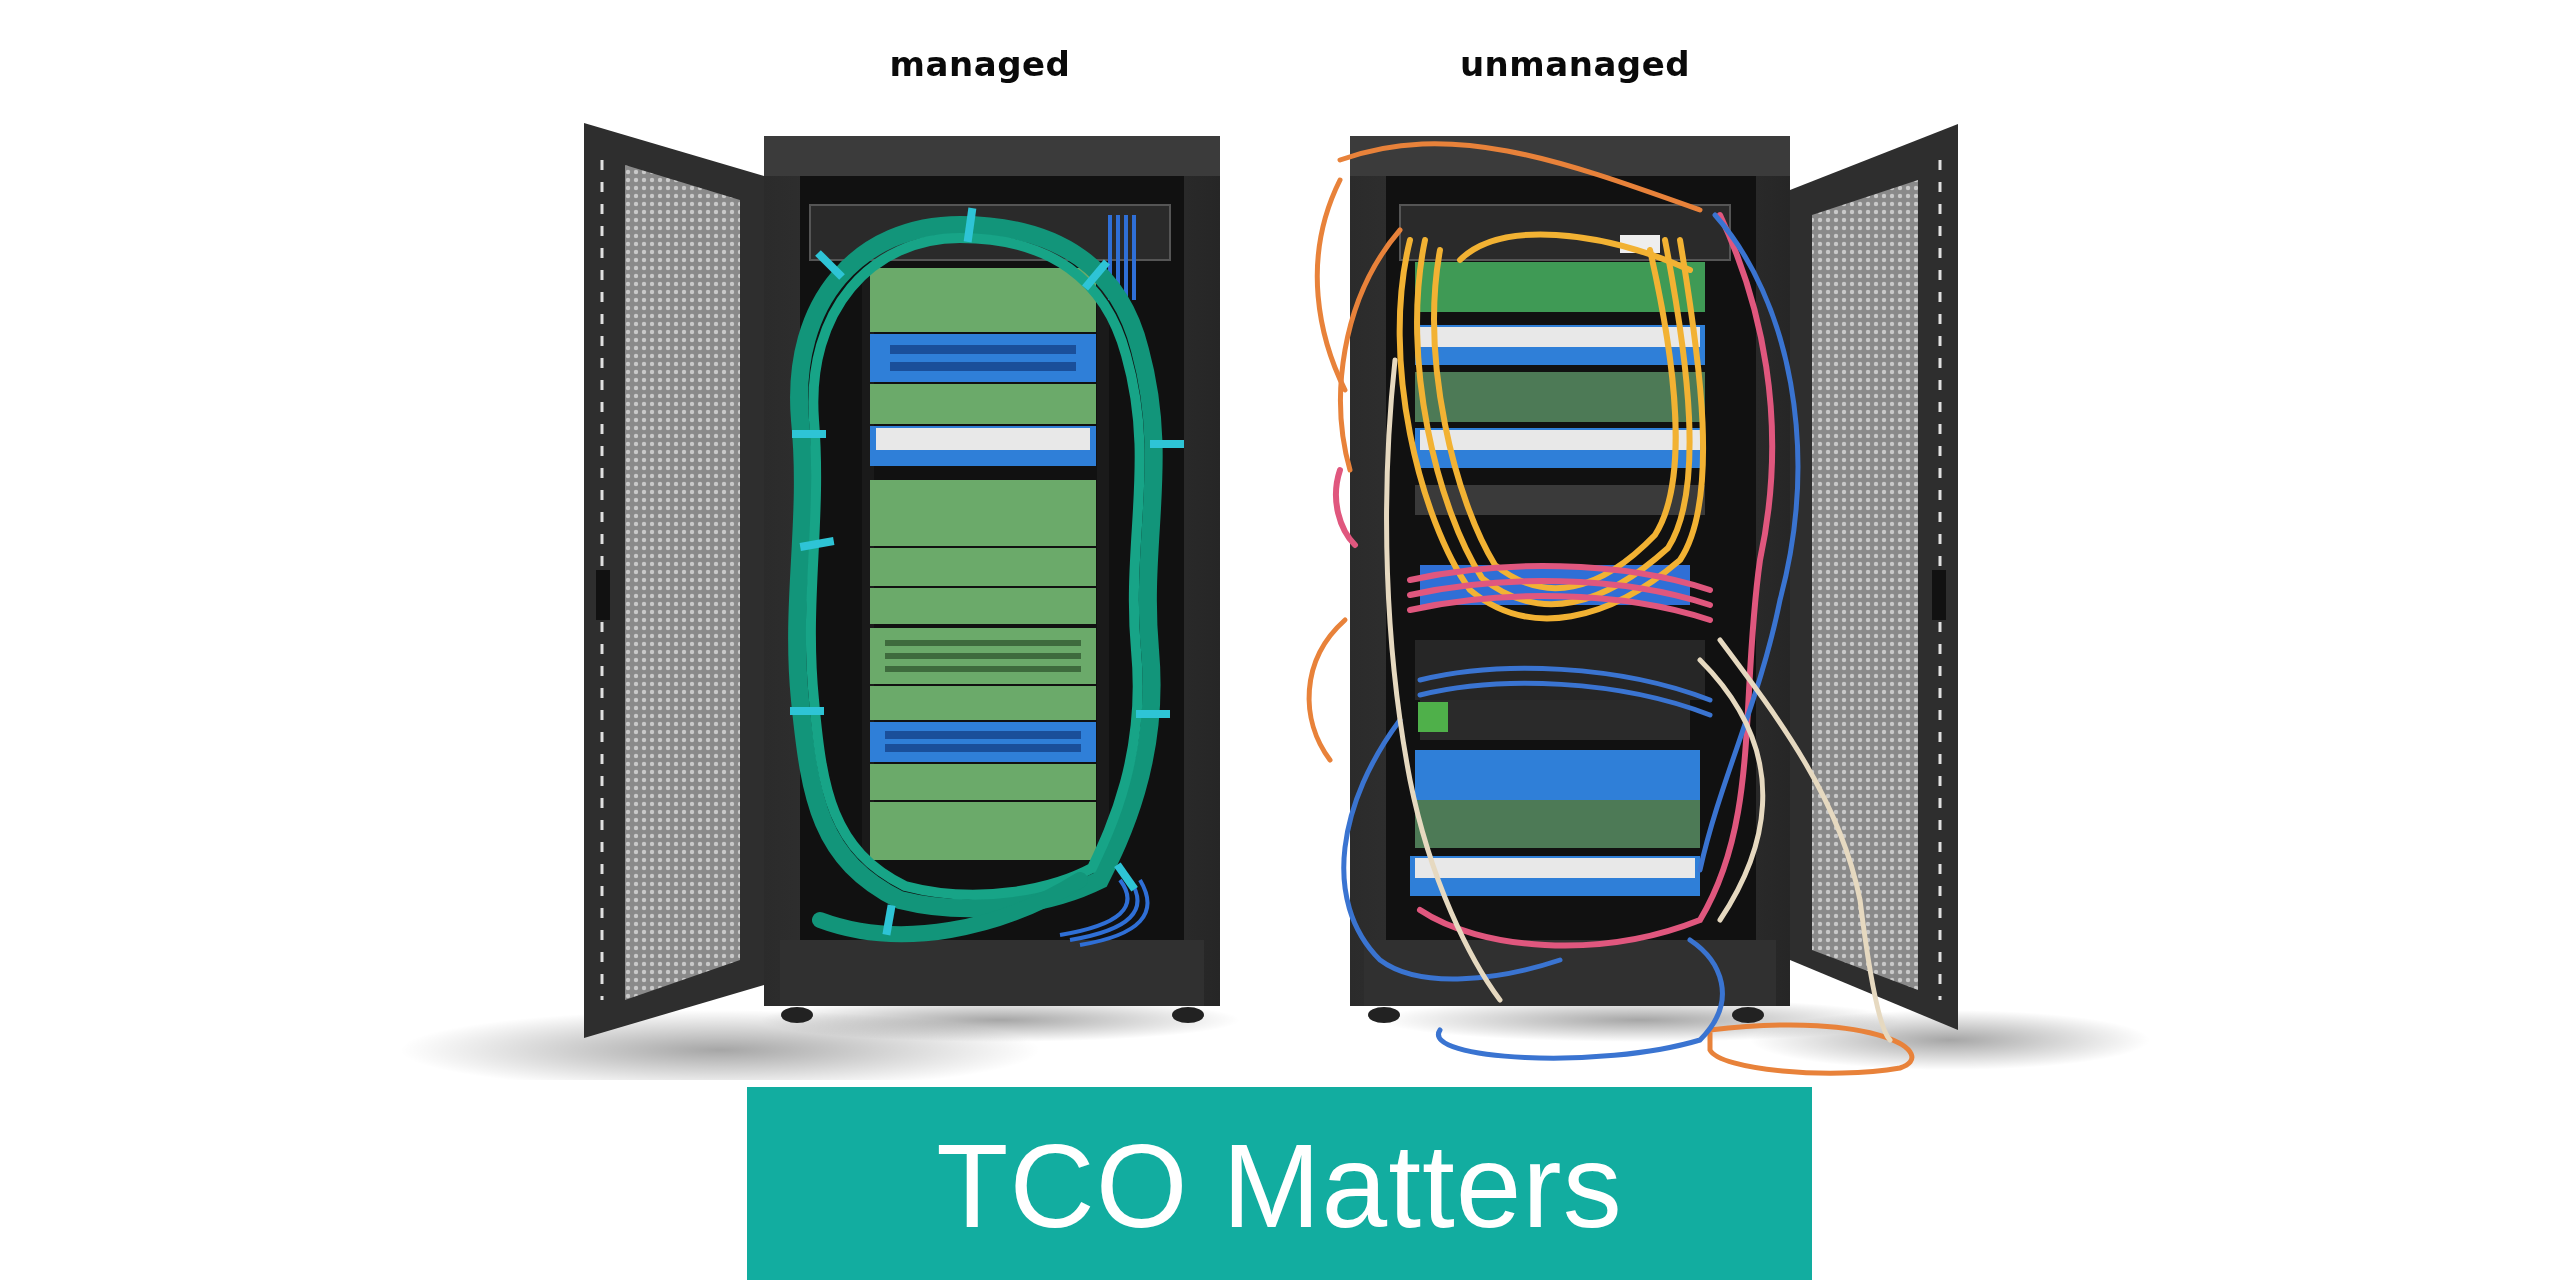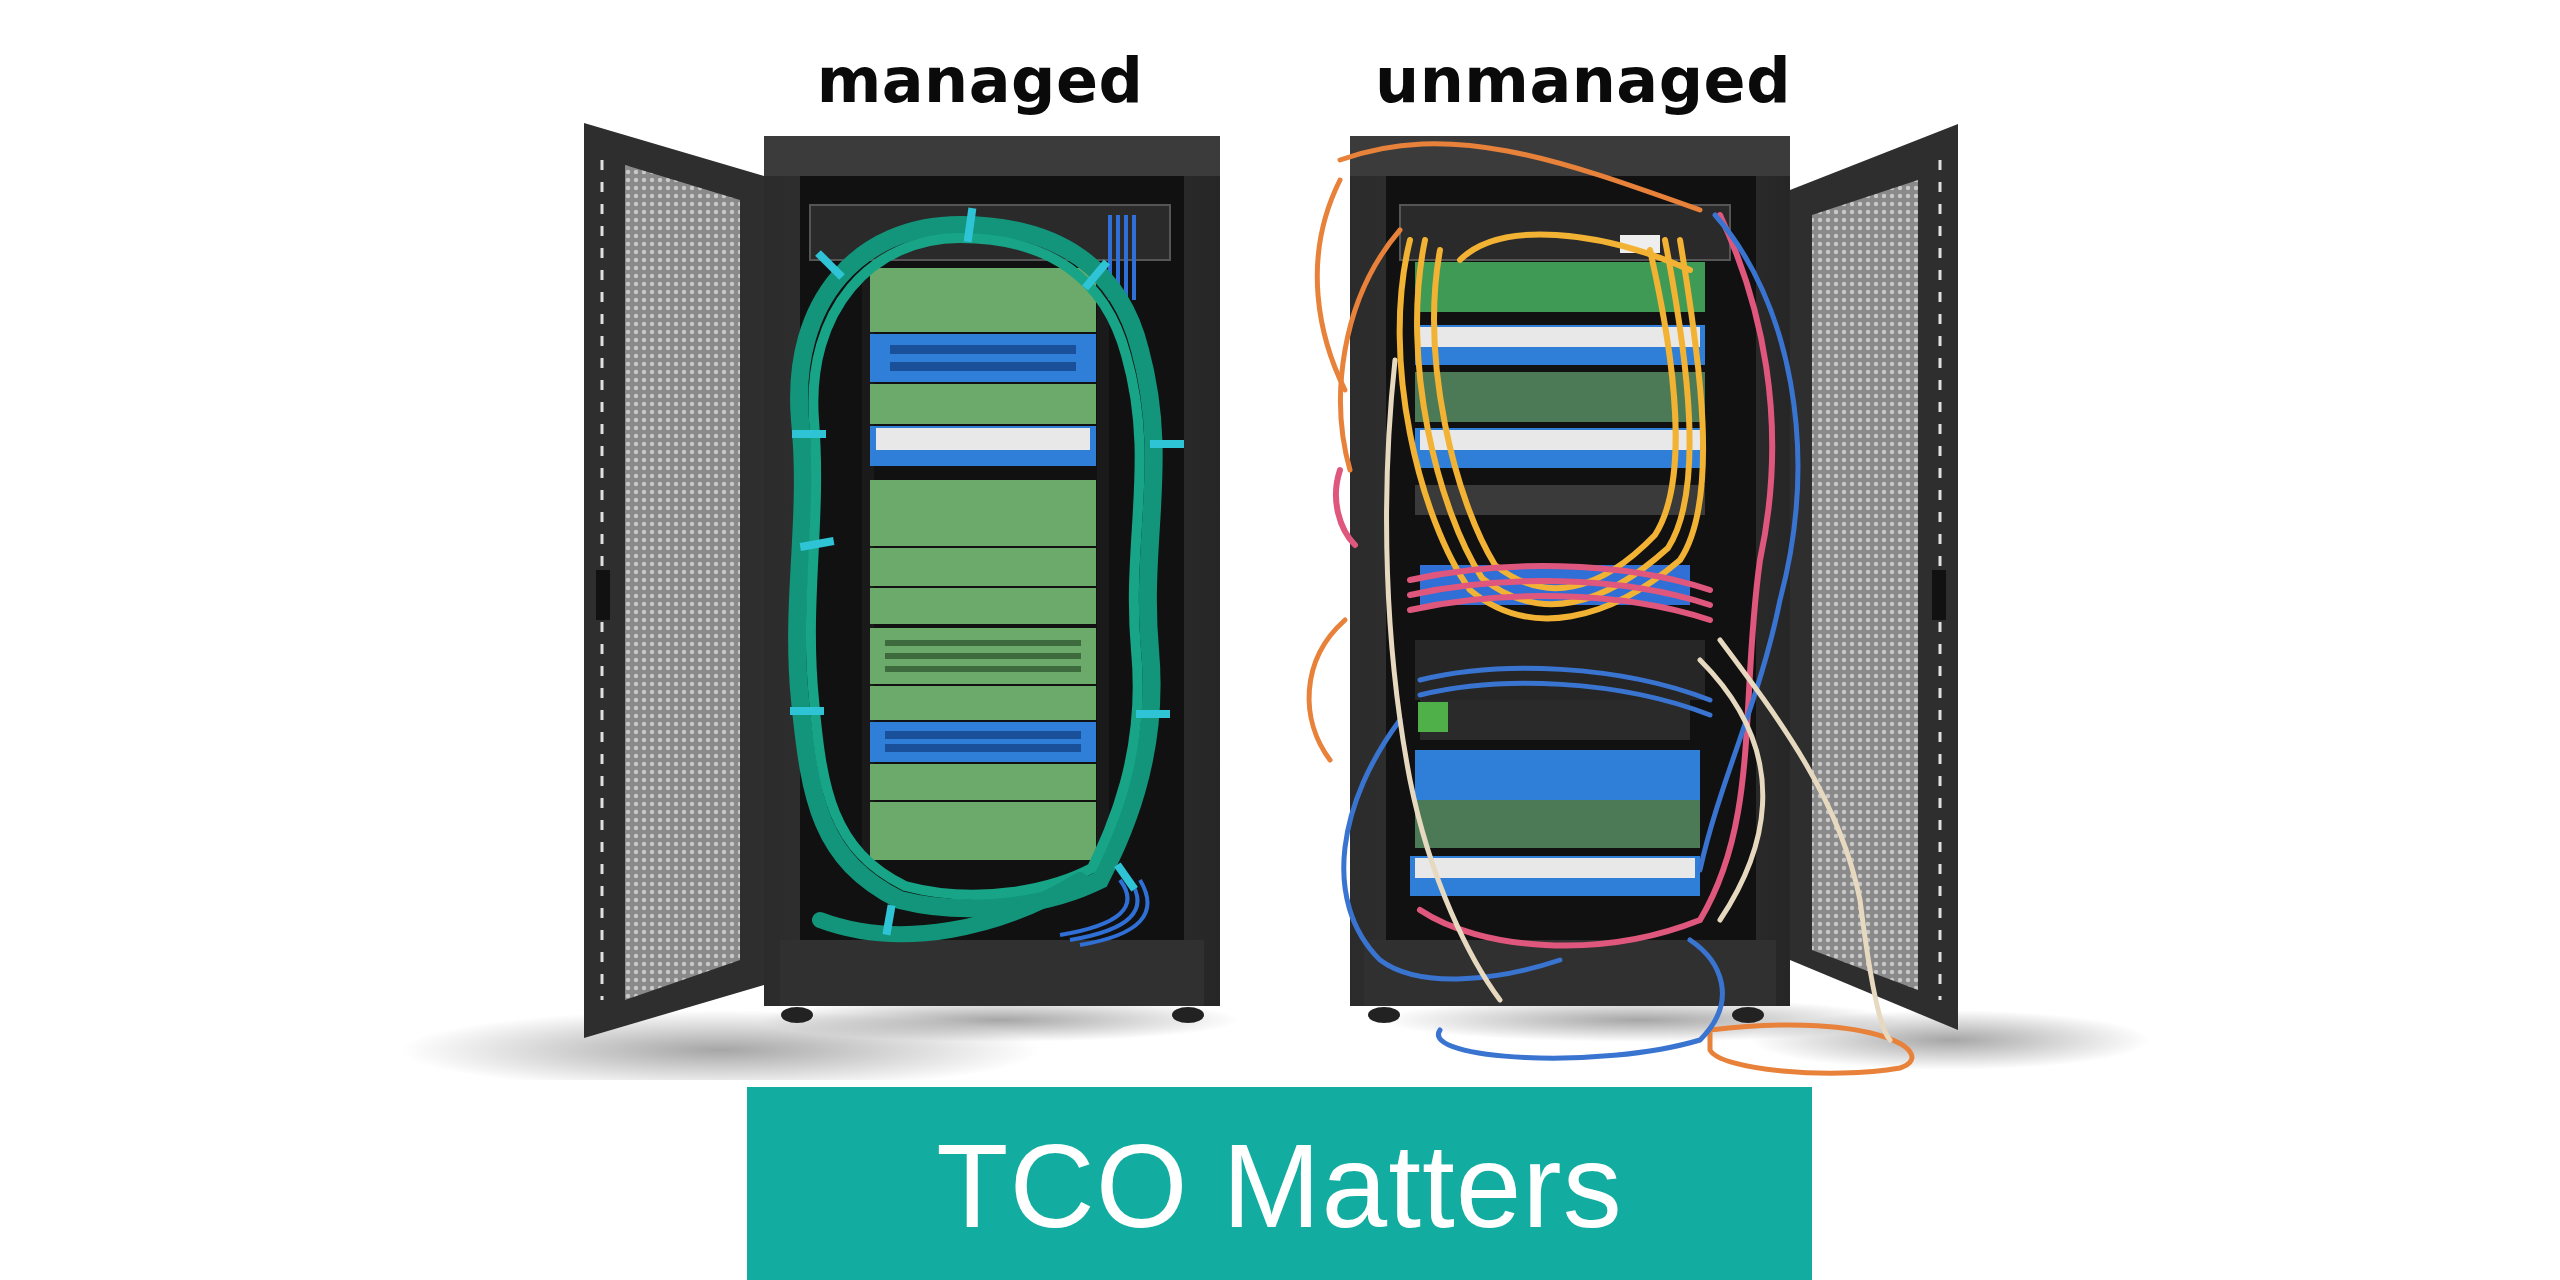--- a/index.html
+++ b/index.html
@@ -1,19 +1,19 @@
 <!DOCTYPE html>
 <html><head>
 <meta charset="utf-8">
 <style>
   html, body { margin:0; padding:0; background:#ffffff; }
   body { width:2560px; height:1280px; position:relative; overflow:hidden; font-family:"DejaVu Sans", sans-serif; }
   .label {
     position:absolute; top:44px; font-family:"DejaVu Sans", sans-serif; font-weight:bold;
-    font-size:62px; color:#0a0a0a; letter-spacing:0.5px; text-align:center; width:400px;
+    font-size:34px; color:#0a0a0a; letter-spacing:0.5px; text-align:center; width:400px;
   }
   .label-managed { left:780px; }
   .label-unmanaged { left:1375px;text-align:center; }
   .scene { position:absolute; left:0; top:0; width:2560px; height:1080px; }
   .banner {
     position:absolute; left:747px; top:1087px; width:1065px; height:193px;
     background:#12ADA0; display:flex; align-items:center; justify-content:center;
   }
   .banner-text {
     color:#ffffff; font-family:"Liberation Sans", sans-serif; font-size:118px; font-weight:normal;

